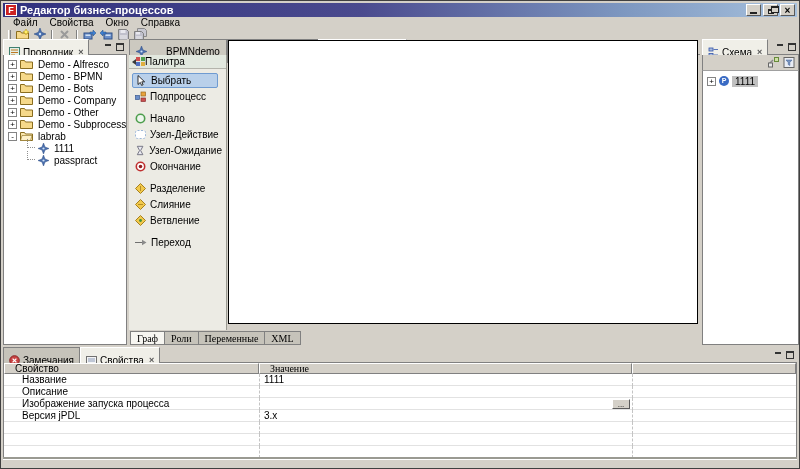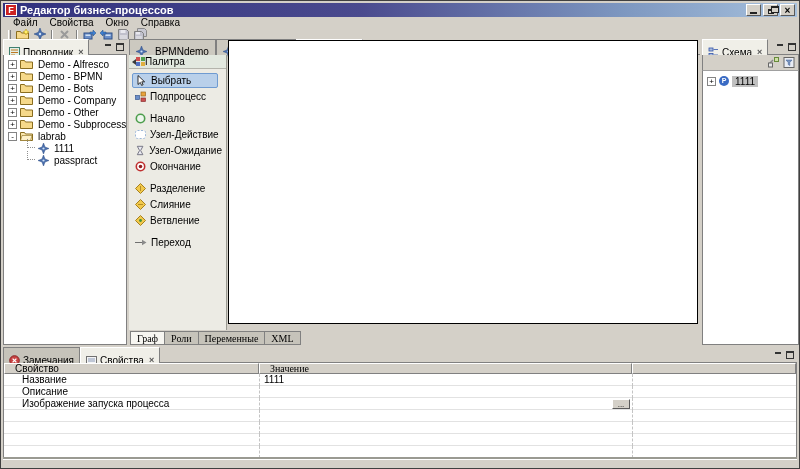--- a/index.html
+++ b/index.html
@@ -63,21 +63,21 @@
   .exp { width:9px; height:9px; border:1px solid #848484; background:#fff; font-size:8px;
     line-height:7px; text-align:center; margin-right:3px; flex:0 0 auto; }
   .tlabel { padding:0 2px;text-align:right; }
   .trow.child { padding-left:20px; }
   .conn { width:8px; height:9px; border-left:1px dotted #909090; border-bottom:1px dotted #909090; margin:-6px 3px 3px 3px; flex:0 0 auto; }
   .icon-sp { margin-right:3px; flex:0 0 auto; }
 
   
   .editor { left:128px; top:38px; width:571px; height:306px; }
   .etabs { position:absolute; left:0; top:0; right:0; height:16px; border-bottom:1px solid #808080; display:flex; }
-  .etab { display:flex; align-items:center; gap:8px; padding:0 6px; height:24px;
+  .etab { display:flex; align-items:center; gap:19px; padding:0 6px; height:24px;
     border:1px solid #808080; border-bottom:none; background:#ccc9c0; white-space:nowrap; }
   .etab.active { background:#c8c8e2; border-top-color:#fff; border-left-color:#fff; }
   .palette { position:absolute; left:0; top:16px; width:98px; bottom:15px;
     background:#ececе6; background:#ecebe4; border-right:1px solid #9a9a92; overflow:hidden; }
   .phead { height:14px; background:#e2e8df; border-bottom:1px solid #b4b4ac;
     display:flex; align-items:center; gap:0; padding:0 3px; }
   .parrow { width:0; height:0; border-top:3px solid transparent; border-bottom:3px solid transparent;
     border-right:4px solid #3a3a3a; }
   .pitem { height:16px; display:flex; align-items:center; gap:4px; padding-left:6px; white-space:nowrap; }
   .pitem.gap { margin-top:6px; }
@@ -489,20 +489,25 @@
       <div class="pc2"></div>
       <div class="pc3"></div>
     </div>
     <div class="prow">
       <div class="pc1">Изображение запуска процесса</div>
       <div class="pc2"></div>
       <div class="pc3"></div>
       <button class="dots-btn">...</button>
     </div>
     <div class="prow">
+      <div class="pc1">Версия jPDL</div>
+      <div class="pc2">3.x</div>
+      <div class="pc3"></div>
+    </div>
+    <div class="prow">
       <div class="pc1"></div>
       <div class="pc2"></div>
       <div class="pc3"></div>
     </div>
     <div class="prow">
       <div class="pc1"></div>
       <div class="pc2"></div>
       <div class="pc3"></div>
     </div>
     <div class="prow">

